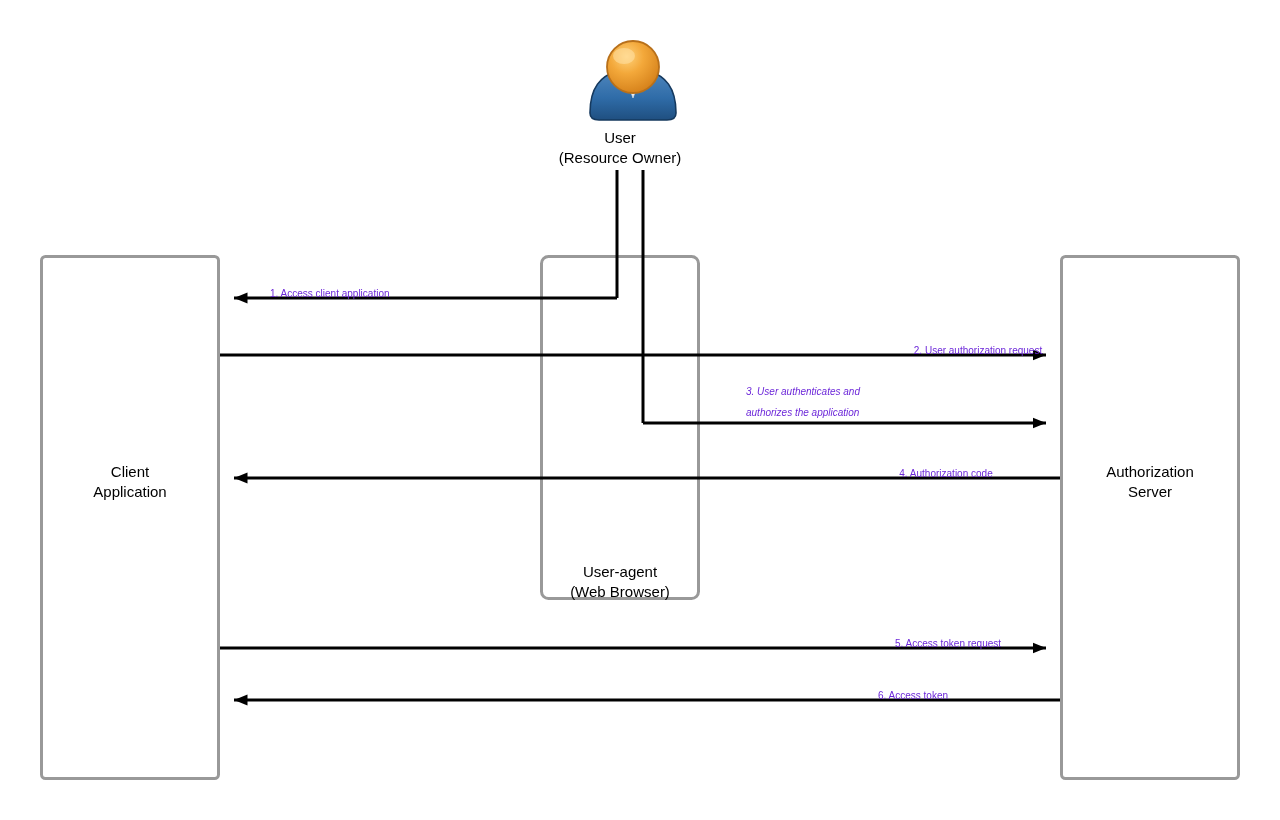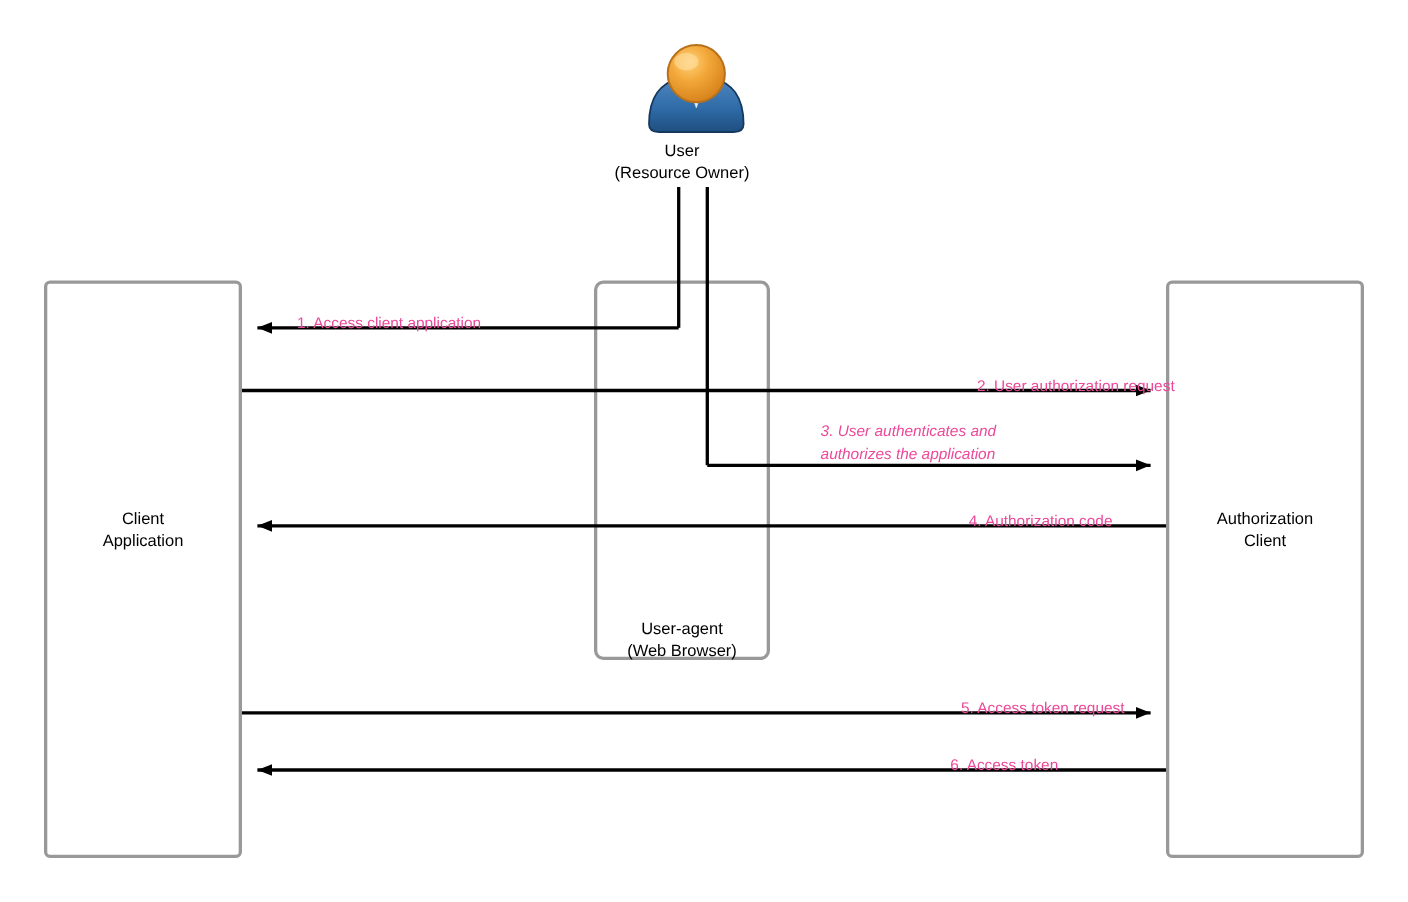--- a/index.html
+++ b/index.html
@@ -33,23 +33,23 @@
     font-family: "Liberation Sans", sans-serif;
     font-size: 15px;
     line-height: 20px;
     color: #000000;
     white-space: pre-line;
     pointer-events: none;
   }
   .msg-label {
     position: absolute;
     font-family: "Liberation Sans", sans-serif;
-    font-size: 14px;
+    font-size: 10px;
     line-height: 21px;
-    color: #ec4899;
+    color: #6d28d9;
     white-space: pre-line;
     pointer-events: none;
   }
   .msg-label.align-center { text-align: center; }
   .msg-label.align-left { text-align: left; }
 </style>
 </head>
 <body>
 
 <div id="diagram-root">
@@ -113,21 +113,21 @@
   <div class="node-label" style="left:500px; top:128px; width:240px;">User
 (Resource Owner)</div>
 
   <div class="node-label" style="left:42px; top:462px; width:176px;">Client
 Application</div>
 
   <div class="node-label" style="left:542px; top:519px; width:156px;margin-top:43px;">User-agent
 (Web Browser)</div>
 
   <div class="node-label" style="left:1062px; top:462px; width:176px;">Authorization
-Client</div>
+Server</div>
 
   <div class="msg-label align-left" style="left:270px; top:283px; width:330px;">1. Access client application</div>
 
   <div class="msg-label align-center" style="left:663px; top:340px; width:630px;">2. User authorization request</div>
 
   <div class="msg-label align-left" style="left:746px; top:381px; width:330px;font-style:italic;">3. User authenticates and
 authorizes the application</div>
 
   <div class="msg-label align-center" style="left:631px; top:463px; width:630px;">4. Authorization code</div>
 

